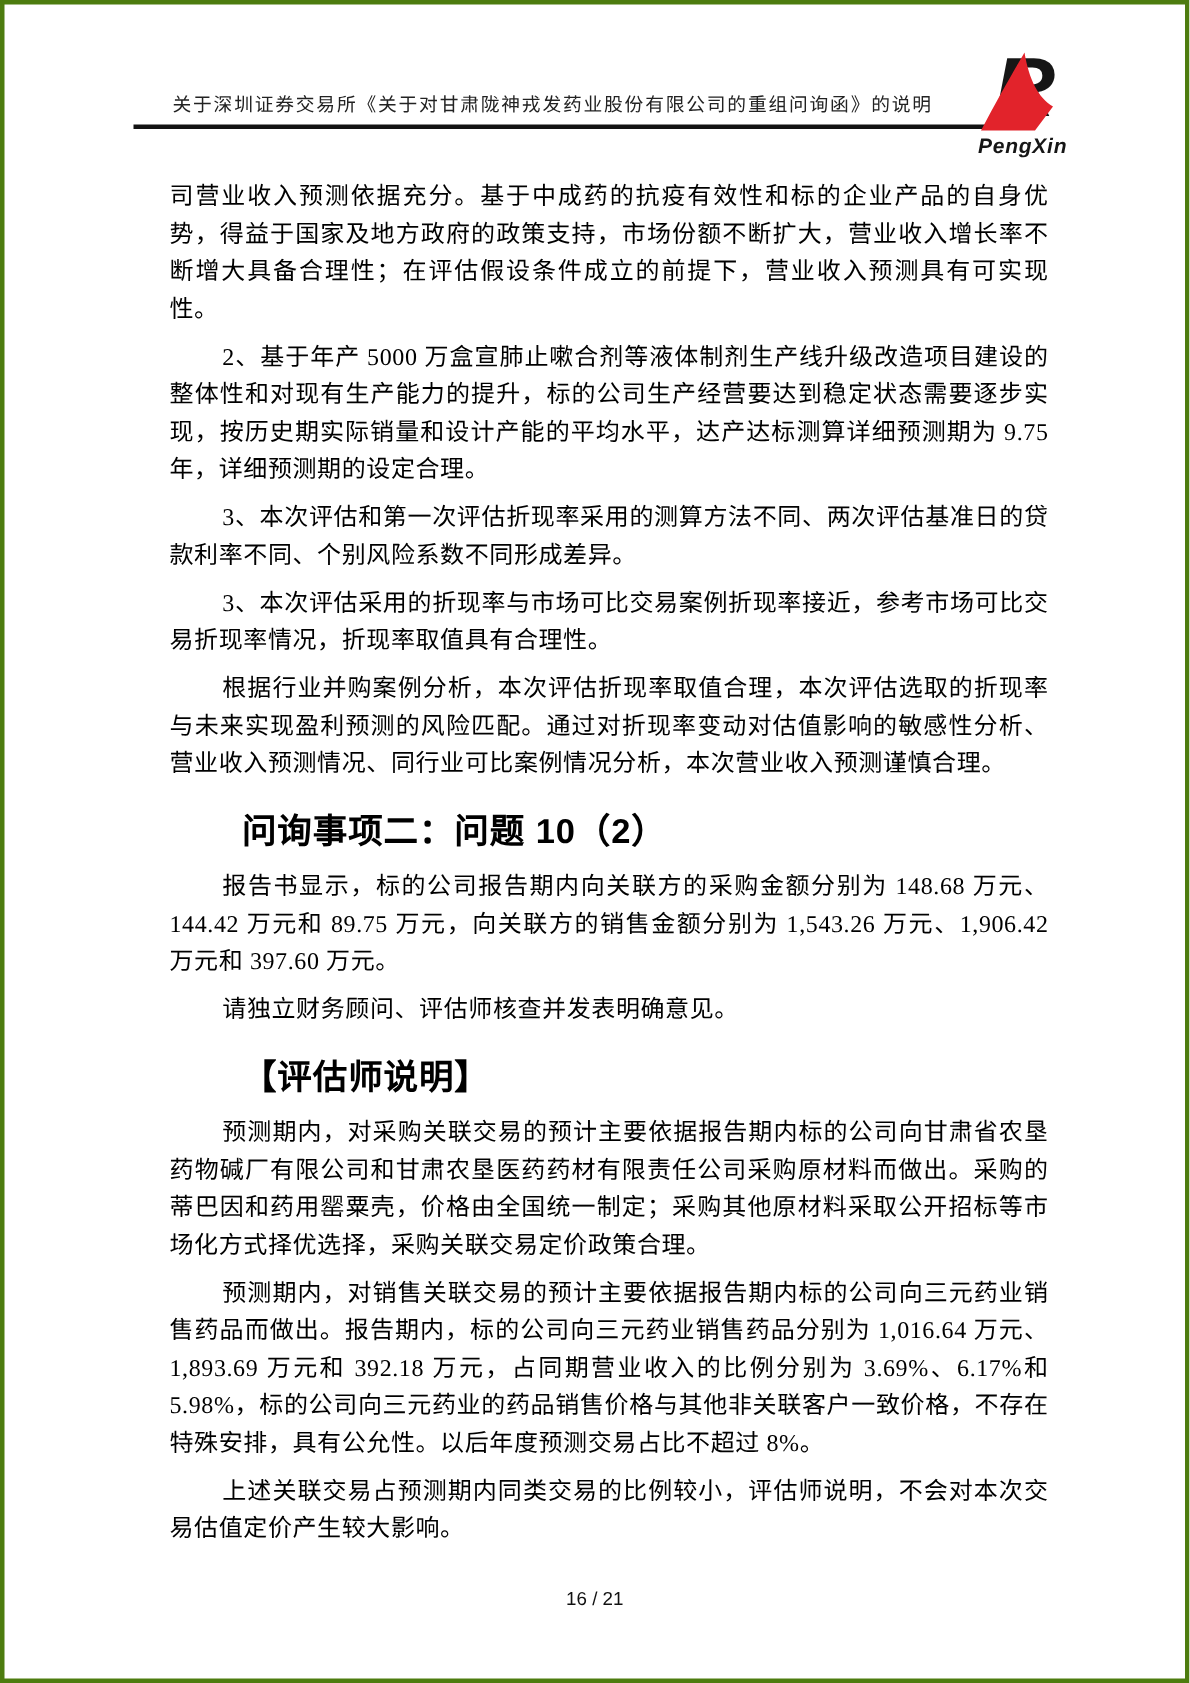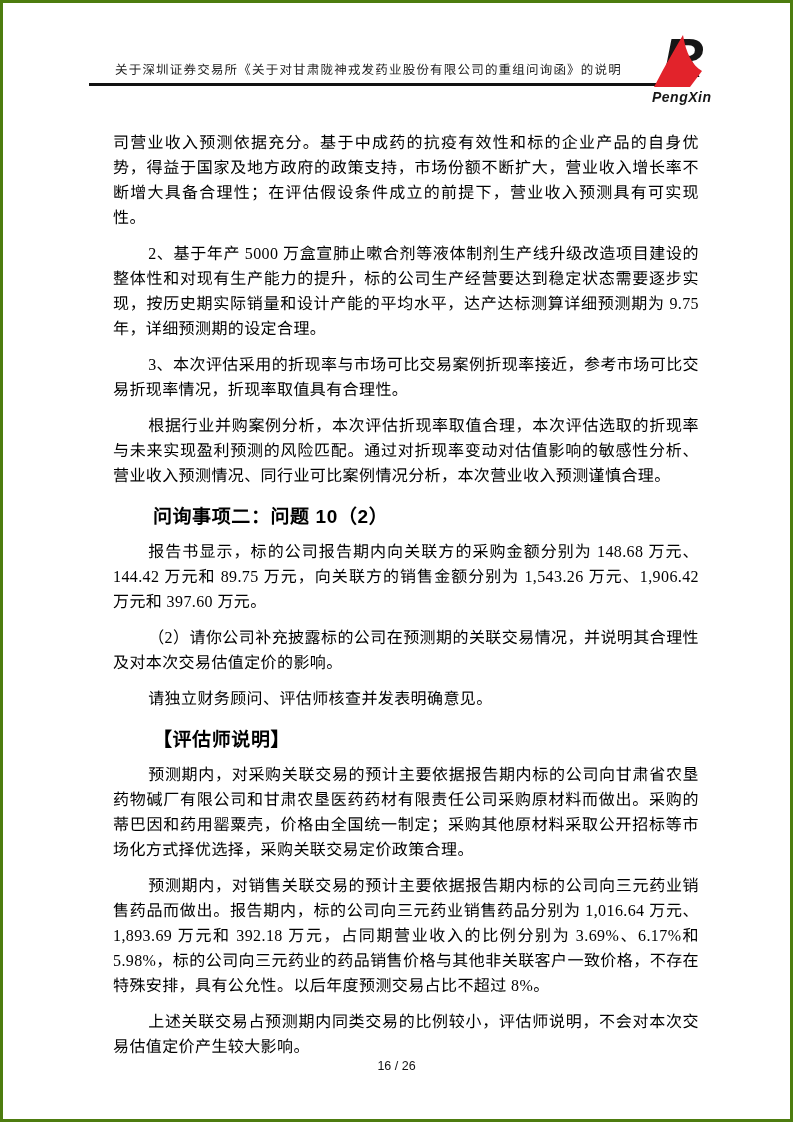--- a/index.html
+++ b/index.html
@@ -28,26 +28,26 @@
     position:absolute;left:646px;top:24px;
     width:72px;height:82px;
   }
   
   .doc-body{
     position:absolute;left:110px;top:116px;width:586px;
   }
   .para{
     font-size:16px;line-height:25px;
     text-align:justify;letter-spacing:0.4px;
-    margin:11px 0 7px 0;
+    margin:0 0 7px 0;
   }
   .para.indent{text-indent:2.2em;}
   .heading{
     font-family:"Liberation Sans","DejaVu Sans",sans-serif;
-    font-size:19px;font-weight:bold;
+    font-size:23px;font-weight:bold;
     text-indent:2.1em;letter-spacing:0.6px;
     margin:13px 0 10px 0;
   }
   
   .page-number{
     position:absolute;left:0;right:0;top:1056px;
     text-align:center;
     font-family:"Liberation Sans","DejaVu Sans",sans-serif;
     font-size:12.5px;color:#111;
   }
@@ -63,29 +63,29 @@
     <svg class="logo" viewBox="0 0 72 82">
       <text x="14" y="50" font-family="'Liberation Sans','DejaVu Sans',sans-serif" font-size="56" font-weight="900" font-style="italic" fill="#161616">R</text>
       <path d="M5,60 C17,37 27,20 34,8 C37,26 43,38 53,44 L41,60 Z" fill="#e2232b"></path>
       <text x="3" y="75" font-family="'Liberation Sans','DejaVu Sans',sans-serif" font-size="14" font-weight="bold" font-style="italic" letter-spacing="0.5" fill="#161616">PengXin</text>
     </svg>
   </div>
 
   <div class="doc-body">
       <div class="para">司营业收入预测依据充分。基于中成药的抗疫有效性和标的企业产品的自身优势，得益于国家及地方政府的政策支持，市场份额不断扩大，营业收入增长率不断增大具备合理性；在评估假设条件成立的前提下，营业收入预测具有可实现性。</div>
       <div class="para indent">2、基于年产 5000 万盒宣肺止嗽合剂等液体制剂生产线升级改造项目建设的整体性和对现有生产能力的提升，标的公司生产经营要达到稳定状态需要逐步实现，按历史期实际销量和设计产能的平均水平，达产达标测算详细预测期为 9.75 年，详细预测期的设定合理。</div>
+      <div class="para indent">3、本次评估和第一次评估折现率采用的测算方法不同、两次评估基准日的贷款利率不同、个别风险系数不同形成差异。</div>
       <div class="para indent">3、本次评估采用的折现率与市场可比交易案例折现率接近，参考市场可比交易折现率情况，折现率取值具有合理性。</div>
       <div class="para indent">根据行业并购案例分析，本次评估折现率取值合理，本次评估选取的折现率与未来实现盈利预测的风险匹配。通过对折现率变动对估值影响的敏感性分析、营业收入预测情况、同行业可比案例情况分析，本次营业收入预测谨慎合理。</div>
       <div class="heading">问询事项二：问题 10（2）</div>
       <div class="para indent">报告书显示，标的公司报告期内向关联方的采购金额分别为 148.68 万元、144.42 万元和 89.75 万元，向关联方的销售金额分别为 1,543.26 万元、1,906.42 万元和 397.60 万元。</div>
-      <div class="para indent">（2）请你公司补充披露标的公司在预测期的关联交易情况，并说明其合理性及对本次交易估值定价的影响。</div>
       <div class="para indent">请独立财务顾问、评估师核查并发表明确意见。</div>
       <div class="heading">【评估师说明】</div>
       <div class="para indent">预测期内，对采购关联交易的预计主要依据报告期内标的公司向甘肃省农垦药物碱厂有限公司和甘肃农垦医药药材有限责任公司采购原材料而做出。采购的蒂巴因和药用罂粟壳，价格由全国统一制定；采购其他原材料采取公开招标等市场化方式择优选择，采购关联交易定价政策合理。</div>
       <div class="para indent">预测期内，对销售关联交易的预计主要依据报告期内标的公司向三元药业销售药品而做出。报告期内，标的公司向三元药业销售药品分别为 1,016.64 万元、1,893.69 万元和 392.18 万元，占同期营业收入的比例分别为 3.69%、6.17%和 5.98%，标的公司向三元药业的药品销售价格与其他非关联客户一致价格，不存在特殊安排，具有公允性。以后年度预测交易占比不超过 8%。</div>
       <div class="para indent">上述关联交易占预测期内同类交易的比例较小，评估师说明，不会对本次交易估值定价产生较大影响。</div>
     </div>
 
   <div>
-    <div class="page-number">16 / 26</div>
+    <div class="page-number">16 / 21</div>
   </div>
 
 </div>
 
 </body></html>

